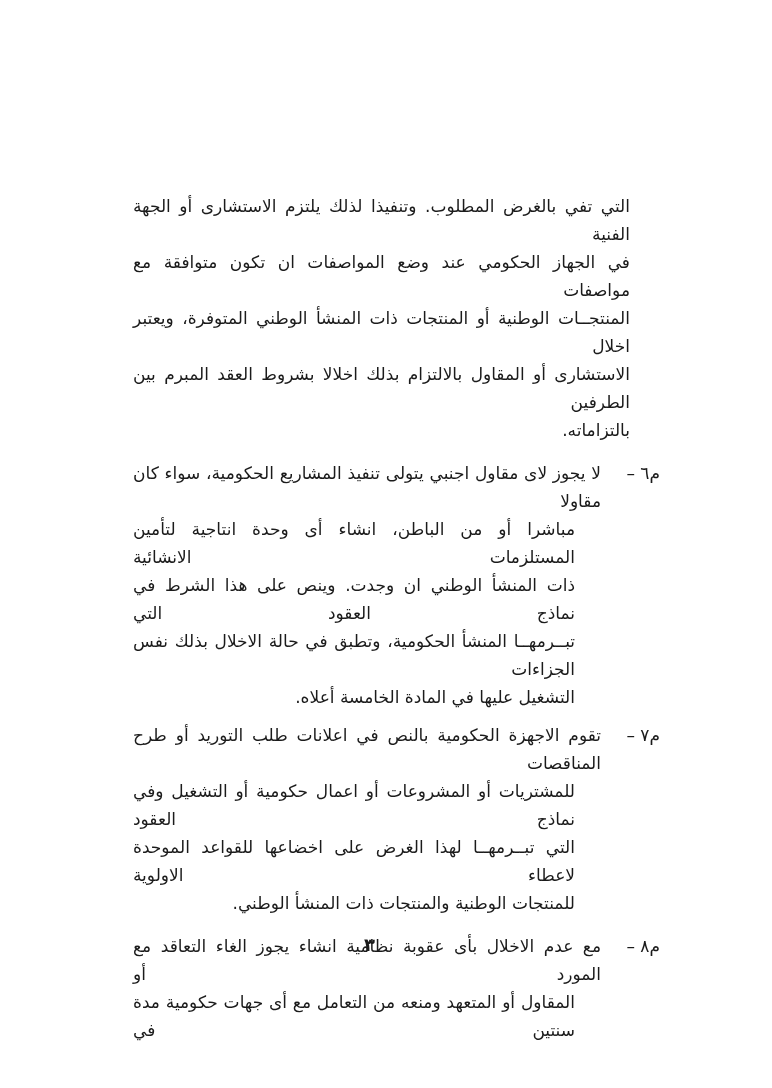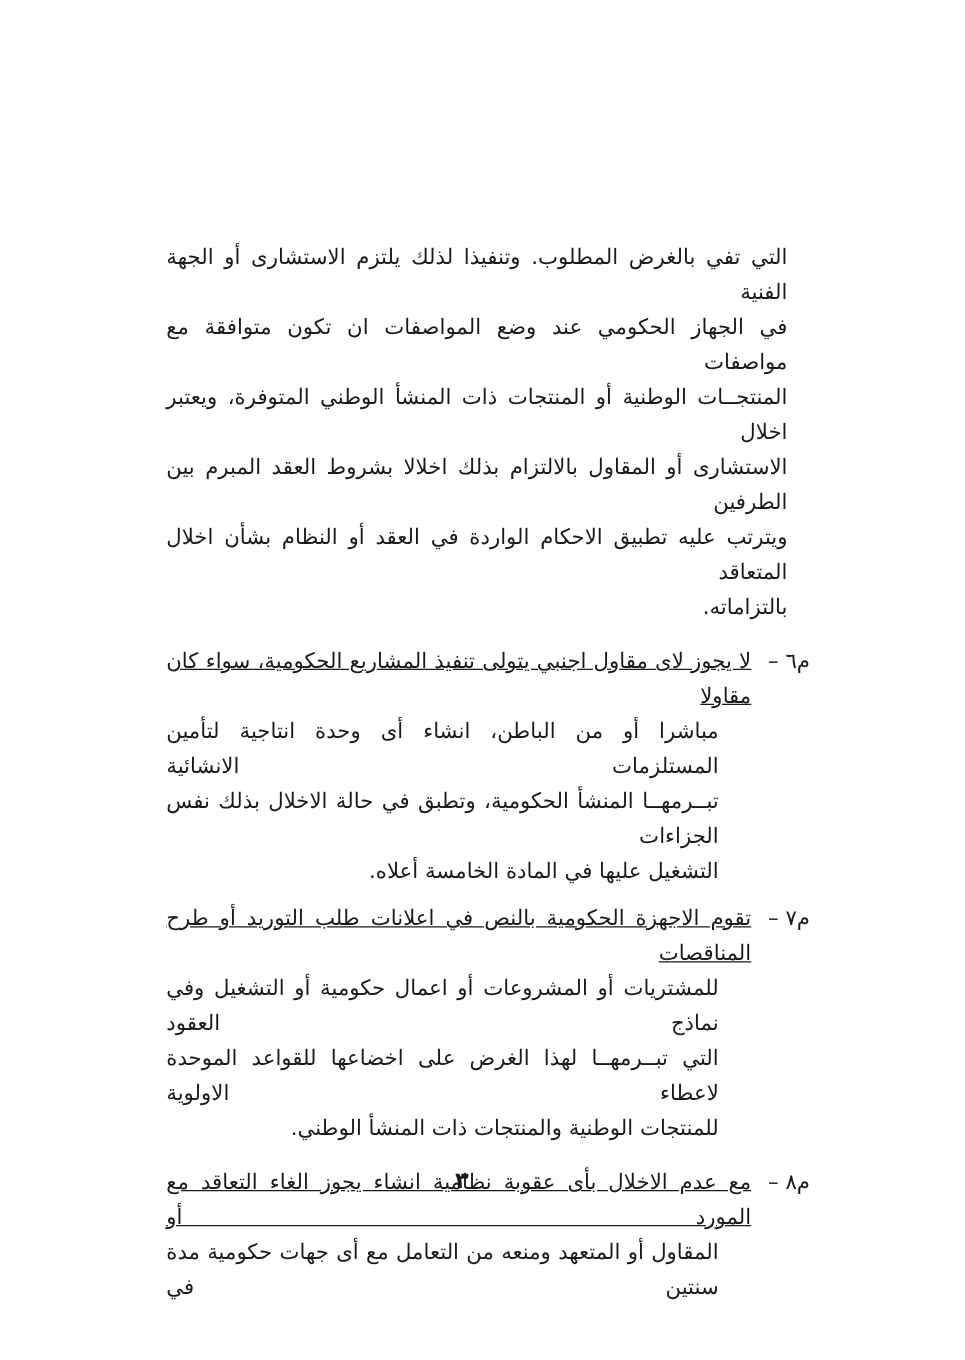--- a/index.html
+++ b/index.html
@@ -44,29 +44,28 @@
   
   .item {
     position: relative;
     padding-right: 85px;   
   }
   .item-6 { margin-top: 15px; }
   .item-7 { margin-top: 10px; }
   .item-8 { margin-top: 15px; }
   .marker {
     position: absolute;
-    right: 12px;
+    right: 0;
     top: 0;
     line-height: 28px;
     white-space: nowrap;
     text-align: center;
   }
   .item .line.first {
     margin-right: -26px;   
-    text-decoration: underline;
   }
   .page-number {
     position: absolute;
     top: 932px;
     left: 364px;
     color: #1b1b1b;
     font-size: 18px;
     font-weight: bold;
     line-height: 26px;
   }
@@ -76,28 +75,28 @@
 
 <div class="page">
 
   <div class="page-text">
 
     <div class="intro">
       <div class="line">التي تفي بالغرض المطلوب. وتنفيذا لذلك يلتزم الاستشارى أو الجهة الفنية</div>
       <div class="line">في الجهاز الحكومي عند وضع المواصفات ان تكون متوافقة مع مواصفات</div>
       <div class="line">المنتجــات الوطنية أو المنتجات ذات المنشأ الوطني المتوفرة، ويعتبر اخلال</div>
       <div class="line">الاستشارى أو المقاول بالالتزام بذلك اخلالا بشروط العقد المبرم بين الطرفين</div>
-      <div class="line">ويترتب عليه تطبيق الاحكام الواردة في العقد أو النظام بشأن اخلال المتعاقد</div>
       <div class="line last">بالتزاماته.</div>
     </div>
 
     <div class="item item-6">
       <span class="marker">م٦ –</span>
       <div class="line first">لا يجوز لاى مقاول اجنبي يتولى تنفيذ المشاريع الحكومية، سواء كان مقاولا</div>
       <div class="line">مباشرا أو من الباطن، انشاء أى وحدة انتاجية لتأمين المستلزمات الانشائية</div>
+      <div class="line">ذات المنشأ الوطني ان وجدت. وينص على هذا الشرط في نماذج العقود التي</div>
       <div class="line">تبــرمهــا المنشأ الحكومية، وتطبق في حالة الاخلال بذلك نفس الجزاءات</div>
       <div class="line last">التشغيل عليها في المادة الخامسة أعلاه.</div>
     </div>
 
     <div class="item item-7">
       <span class="marker">م٧ –</span>
       <div class="line first">تقوم الاجهزة الحكومية بالنص في اعلانات طلب التوريد أو طرح المناقصات</div>
       <div class="line">للمشتريات أو المشروعات أو اعمال حكومية أو التشغيل وفي نماذج العقود</div>
       <div class="line">التي تبــرمهــا لهذا الغرض على اخضاعها للقواعد الموحدة لاعطاء الاولوية</div>
       <div class="line last">للمنتجات الوطنية والمنتجات ذات المنشأ الوطني.</div>

